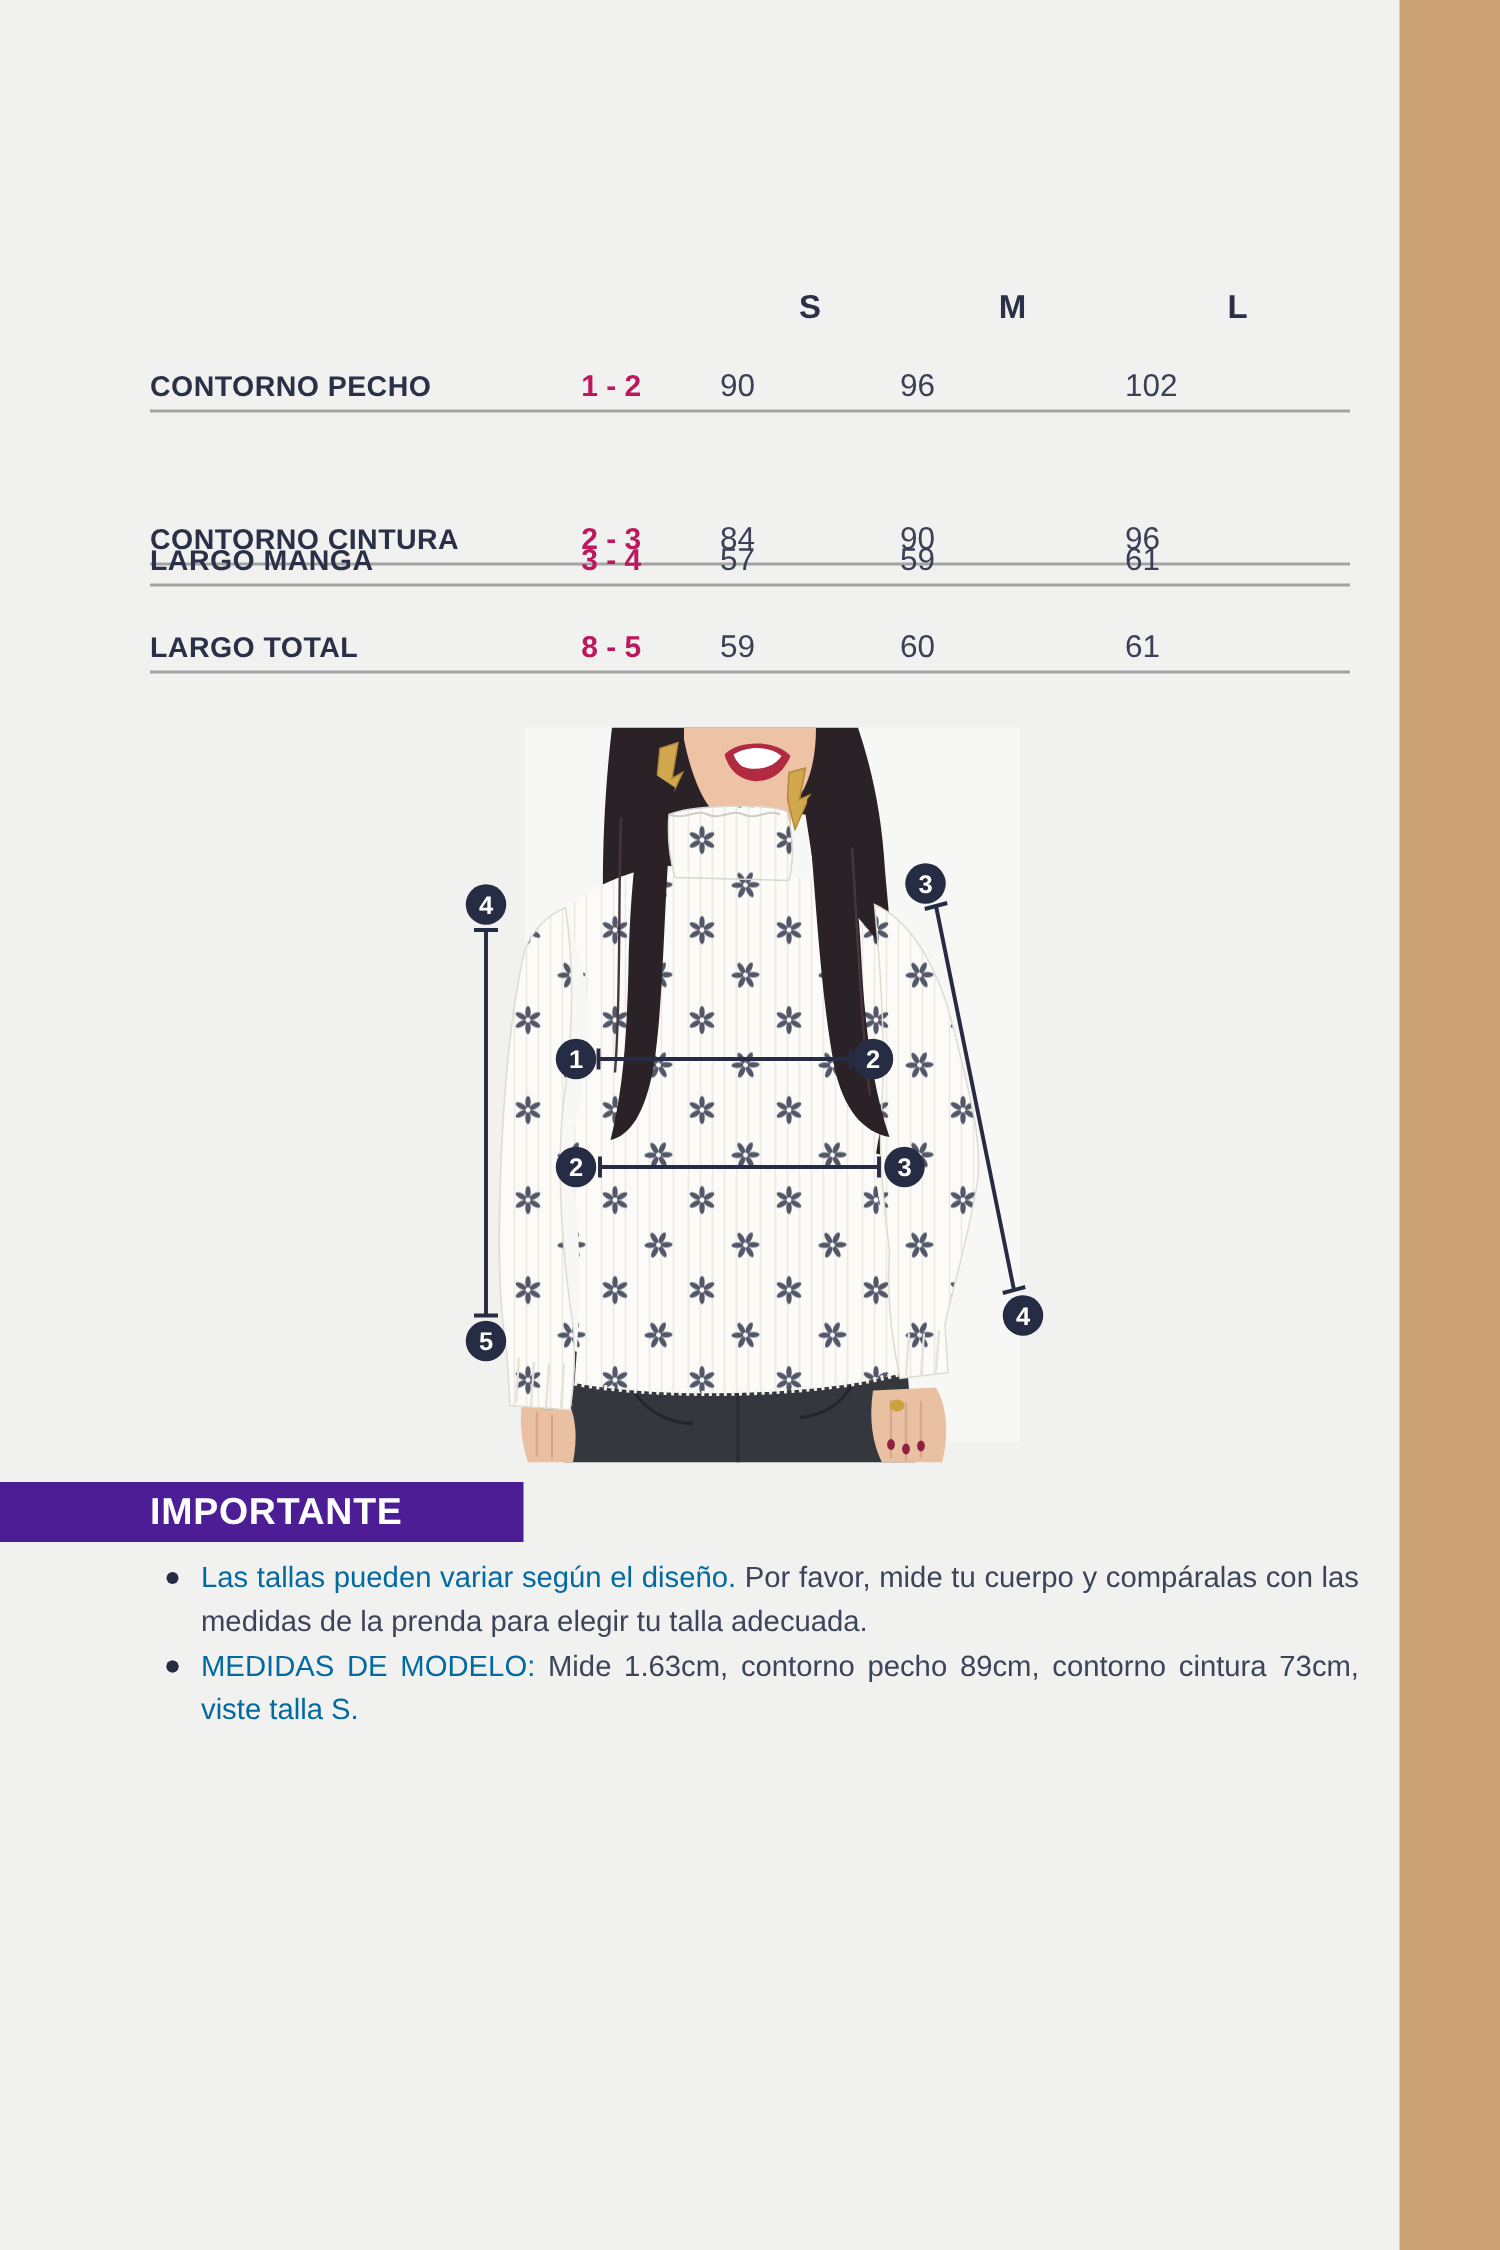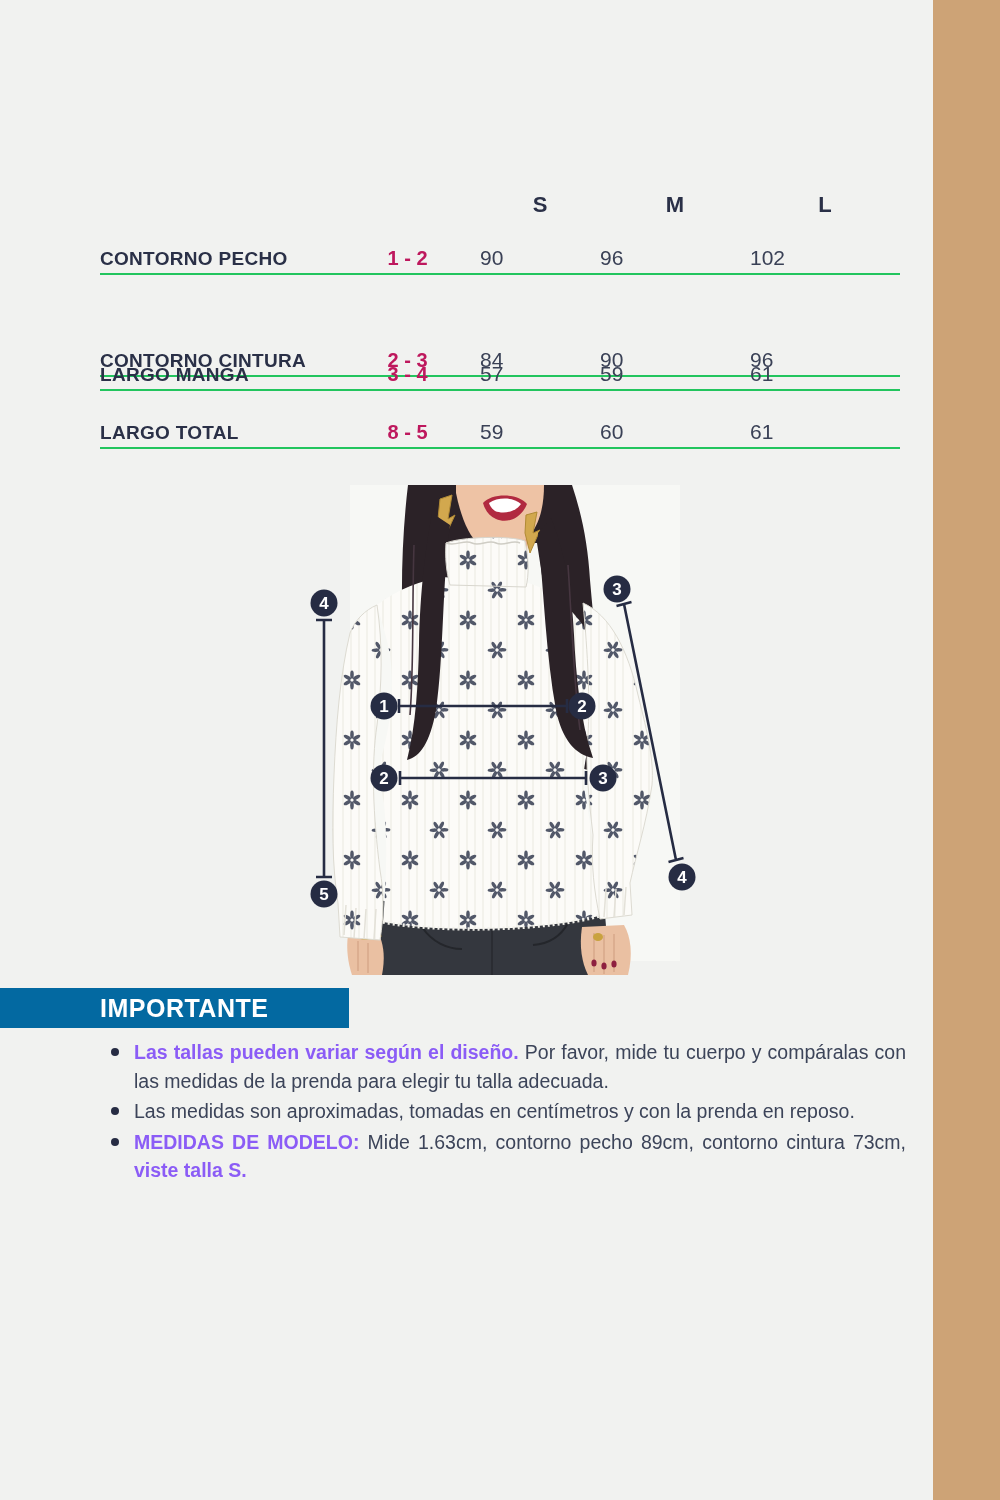--- a/index.html
+++ b/index.html
@@ -9,41 +9,41 @@
 
   .tan-stripe { position:absolute; top:0; right:0; width:67px; height:1500px; background:#cda376; }
 
   
   .size-table { position:absolute; left:100px; top:0; width:800px; }
   .st-header { position:absolute; top:192px; left:0; width:800px; display:grid;
                grid-template-columns:235px 145px 120px 150px 150px; }
   .st-header .st-size { text-align:center; font-size:22px; font-weight:600; color:#2a3047; }
   .st-row { position:absolute; left:0; width:800px; height:30px; display:grid;
             grid-template-columns:235px 145px 120px 150px 150px; align-items:end;
-            border-bottom:2px solid #22c55e; padding-bottom:3px; }
+            border-bottom:2px solid #a3a3a3; padding-bottom:3px; }
   .st-row.r0 { top:245px; } .st-row.r1 { top:303px;margin-top:44px; } .st-row.r2 { top:361px; } .st-row.r3 { top:419px; }
   .st-label  { font-size:19px; font-weight:700; color:#2a3047; letter-spacing:.3px; }
   .st-points { text-align:center; font-size:20px; font-weight:600; color:#be185d; }
   .st-val    { text-align:left; font-size:21px; font-weight:400; color:#3a4156; }
 
   
   .figure { position:absolute; left:280px; top:485px; width:440px; height:490px; }
 
   
-  .imp-bar { position:absolute; left:0; top:988px; width:349px; height:40px; background:#0369a1;
+  .imp-bar { position:absolute; left:0; top:988px; width:349px; height:40px; background:#4c1d95;
              color:#ffffff; font-size:25px; font-weight:700; letter-spacing:.5px;
              line-height:40px; padding-left:100px; }
 
   
   .notes { position:absolute; left:108px; top:1038px; width:798px; list-style:none; }
   .notes li { position:relative; padding-left:26px; font-size:19.5px; line-height:28.5px;
               color:#3c4459; text-align:justify; margin-bottom:2px; }
   .notes li .dot { position:absolute; left:3px; top:10px; width:8px; height:8px;
                    border-radius:50%; background:#262c43; }
-  .notes .b { font-weight:700; color:#8b5cf6;margin-top:28px; }
+  .notes .b { font-weight:400; color:#0369a1;margin-top:28px; }
 </style>
 </head>
 <body>
 
 <div class="page">
 
   <div class="tan-stripe"></div>
 
   <div class="size-table">
     <div class="st-header">
@@ -224,17 +224,17 @@
       </g>
     </svg>
   </div>
 
   <div class="imp-bar">
     <span>IMPORTANTE</span>
   </div>
 
   <ul class="notes">
     <li><span class="dot"></span><span class="b">Las tallas pueden variar según el diseño.</span><span> Por favor, mide tu cuerpo y compáralas con las medidas de la prenda para elegir tu talla adecuada.</span><span class="b"></span></li>
-    <li><span class="dot"></span><span class="b"></span><span> Las medidas son aproximadas, tomadas en centímetros y con la prenda en reposo.</span><span class="b"></span></li>
+    <li><span class="dot"></span><span class="b"></span><span class="b"></span></li>
     <li><span class="dot"></span><span class="b">MEDIDAS DE MODELO:</span><span> Mide 1.63cm, contorno pecho 89cm, contorno cintura 73cm, </span><span class="b">viste talla S.</span></li>
   </ul>
 
 </div>
 
 </body></html>

